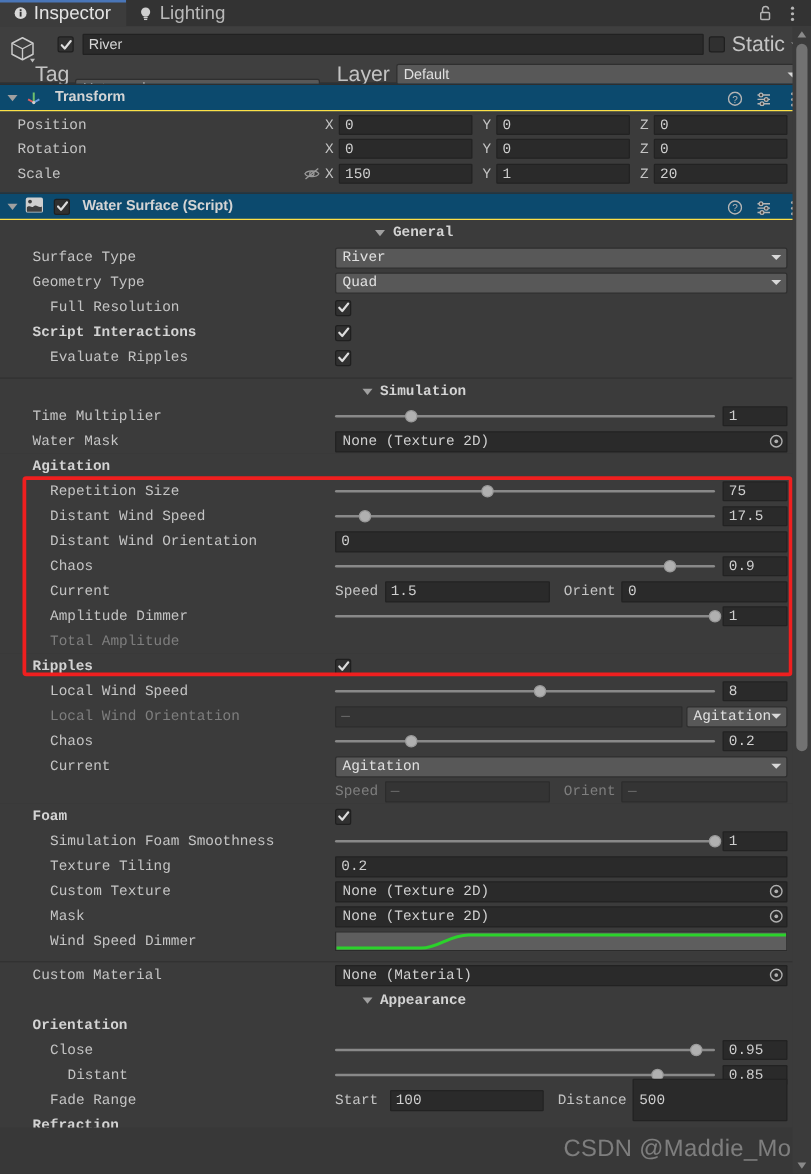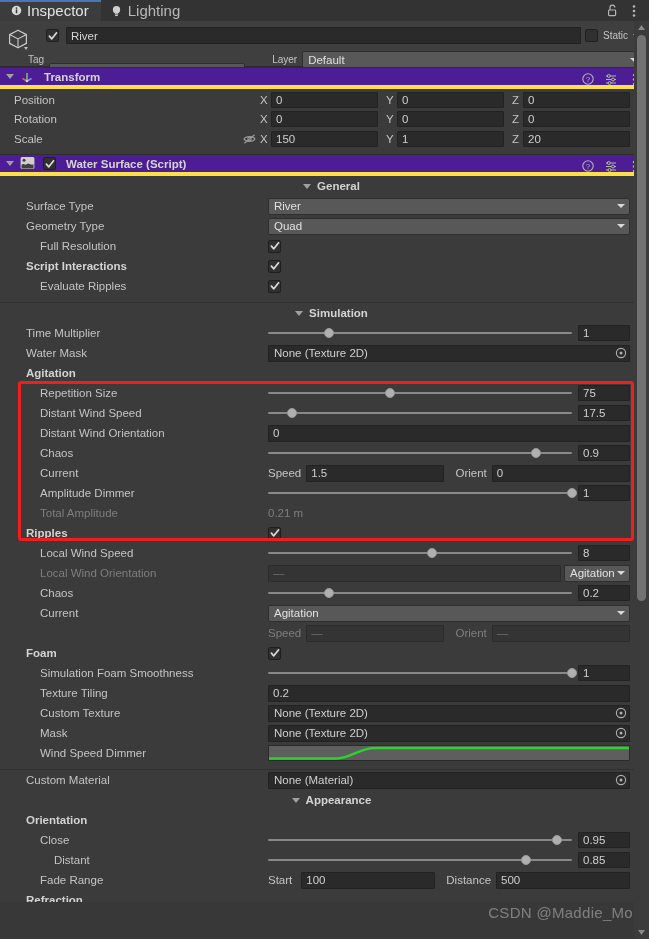--- a/index.html
+++ b/index.html
@@ -39,25 +39,25 @@
   .obj-row1 { display: flex; align-items: center; height: 21px; padding-left: 6px; }
   .cube-icon { width: 26px; height: 26px; position: absolute; left: 6px; top: 6px; }
   .obj-check { margin-left: 40px; }
   .name-field {
     flex: 1; height: 17px; margin-left: 7px; margin-right: 4px;
     background: #2a2a2a; border: 1px solid #212121; border-radius: 1px;
     display: flex; align-items: center; padding-left: 4px; color: #d6d6d6; font-size: 11.5px;
   }
   .static-wrap { display: flex; align-items: center; gap: 5px; padding-right: 8px; color: #c9c9c9; }
   .obj-row2 { display: flex; align-items: center; height: 19px; margin-top: 4px; padding-left: 28px; gap: 5px; padding-right: 6px; }
-  .lbl-small { color: #c4c4c4; font-size: 10px; }
+  .lbl-small { color: #c4c4c4; font-size: 17px; }
 
   
   .comp-header {
-    height: 22px; background: #4c1d95; border-top: 1px solid #2e2e2e; border-bottom: 4px solid #fde047;
+    height: 22px; background: #0c4a6e; border-top: 1px solid #2e2e2e; border-bottom: 1px solid #fde047;
     display: flex; align-items: center; padding-left: 6px; gap: 6px; position: relative;
   }
   .comp-title { font-weight: bold; color: #d4d4d4; font-size: 11.5px; margin-left: 4px; }
   .comp-icons { position: absolute; right: 8px; top: 0; height: 22px; display: flex; align-items: center; gap: 9px; }
 
   
   .rows { background: #3b3b3b; }
   .row { display: flex; align-items: center; height: 20px; position: relative; }
   .label { font-size: 11.5px; color: #c4c4c4; white-space: nowrap; }
   .label.bold { font-weight: bold; color: #d3d3d3; }
@@ -120,25 +120,25 @@
   }
 
   
   .curve { flex: 1; height: 16px; background: #5e5e5e; border: 1px solid #2b2b2b; position: relative; overflow: hidden; }
 
   
   .vscroll { position: absolute; right: 0; top: 21px; width: 15px; height: 918px; background: #3b3b3b; }
   .vs-thumb { position: absolute; left: 3px; width: 9px; background: #727272; border-radius: 5px; }
   .vs-arrow { position: absolute; left: 3px; width: 9px; height: 9px; display: flex; align-items: center; justify-content: center; }
 
-  .bg-a { background: #3b3b3b; }
+  .bg-a { background: #3b3b3b; font-family: Liberation Mono, monospace; }
   .sep { height: 1px; background: #303030; }
   .watermark {
-    position: absolute; right: 16px; bottom: 18px;
-    font-size: 15px; color: rgba(225,225,225,0.42); letter-spacing: 0.3px; white-space: nowrap;
+    position: absolute; right: 16px; bottom: 8px;
+    font-size: 19px; color: rgba(225,225,225,0.42); letter-spacing: 0.3px; white-space: nowrap;
   }
 </style>
 </head>
 <body>
 
 <div class="app">
 
   <div class="tabbar">
     <div class="tab active">
       <span class="ticon">
@@ -199,21 +199,21 @@
           <span class="lbl-small">Static</span>
           <span class="dd-arrow"></span>
         </span>
       </div>
       <div class="obj-row2">
         <span class="lbl-small">Tag</span>
         <span class="dropdown" style="flex:0 0 196px;margin-top:23px;">
           <span>Untagged</span>
           <span class="dd-arrow"></span>
         </span>
-        <span class="lbl-small" style="margin-left:22px;">Layer</span>
+        <span class="lbl-small" style="margin-left:8px;">Layer</span>
         <span class="dropdown">
           <span>Default</span>
           <span class="dd-arrow"></span>
         </span>
       </div>
     </div>
 
     <div class="comp-header">
       <span class="tri"></span>
       <span>
@@ -494,23 +494,20 @@
         <span class="ctl">
           <span class="slider">
             <span class="strack"></span>
             <span class="sthumb" style="left:100%"></span>
           </span>
           <span class="field numbox">1</span>
         </span>
       </div>
       <div class="row">
         <span class="label i2 dim">Total Amplitude</span>
-        <span class="ctl">
-          <span class="label dim">0.21 m</span>
-        </span>
       </div>
     </div>
 
     <div class="rows bg-a">
       <div class="row">
         <span class="label i1 bold">Ripples</span>
         <span class="ctl">
           <span class="cb">
             <svg width="10" height="10" viewBox="0 0 10 10">
                 <path d="M1.4 5.2 L3.8 7.8 L8.6 1.8" fill="none" stroke="#dcdcdc" stroke-width="1.7" stroke-linecap="round" stroke-linejoin="round"></path>
@@ -677,21 +674,21 @@
           </span>
           <span class="field numbox">0.85</span>
         </span>
       </div>
       <div class="row">
         <span class="label i2">Fade Range</span>
         <span class="ctl">
           <span class="label" style="margin-right:9px;">Start</span>
           <span class="field" style="flex:1;height:17px;">100</span>
           <span class="label" style="margin:0 5px 0 11px;">Distance</span>
-          <span class="field" style="flex:1;height:17px;">500</span>
+          <span class="field" style="flex:1;height:34px;">500</span>
         </span>
       </div>
       <div class="row" style="height:12px;overflow:hidden;">
         <span class="label i1 bold" style="position:relative;top:4px;">Refraction</span>
       </div>
     </div>
 
     <div class="redbox" style="left:18px; top:360px; width:616px; height:160px;"></div>
 
   </div>

